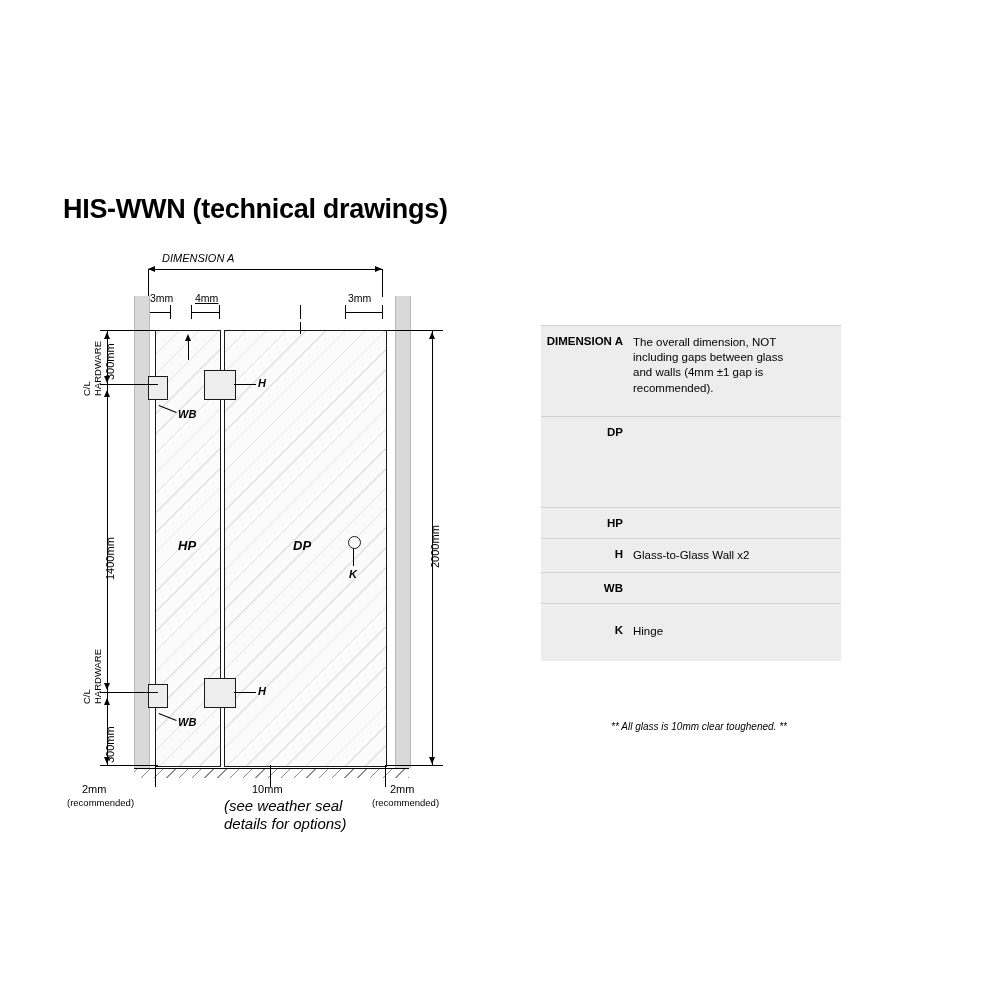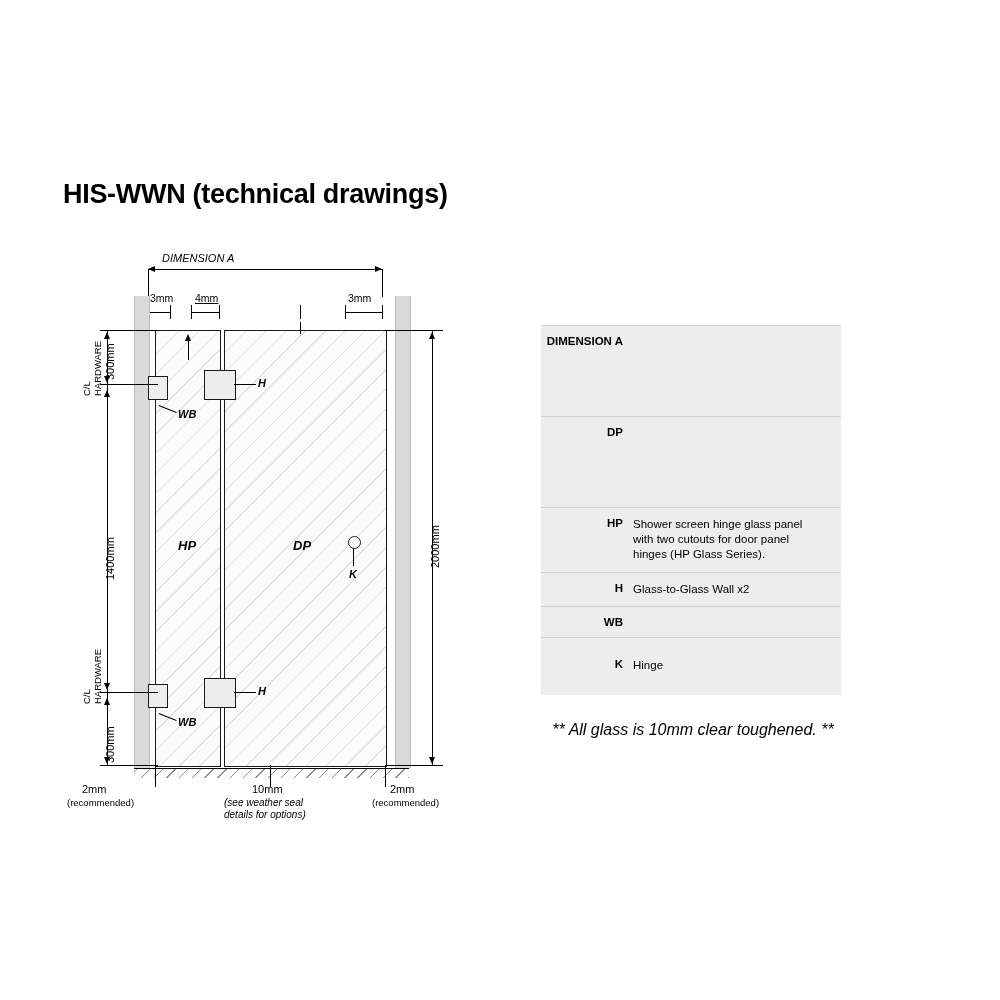--- a/index.html
+++ b/index.html
@@ -11,21 +11,21 @@
     width: 1000px;
     height: 1000px;
     position: relative;
     font-family: "Liberation Sans", sans-serif;
     color: #000000;
     overflow: hidden;
   }
   #page-title {
     position: absolute;
     left: 63px;
-    top: 179px;
+    top: 194px;
     font-size: 27px;
     font-weight: bold;
     letter-spacing: -0.3px;
   }
 
   
   #drawing {
     position: absolute;
     left: 60px;
     top: 250px;
@@ -136,25 +136,25 @@
   }
   .legend-desc {
     font-size: 11.5px;
     line-height: 1.32;
     padding-right: 8px;
     white-space: pre-line;
   }
   .legend-row.tall { min-height: 72px; }
   .legend-note {
     position: absolute;
-    left: 6px;
+    left: 12px;
     top: 396px;
     width: 292px;
     text-align: center;
-    font-size: 16px;
+    font-size: 10px;
     font-style: italic;
   }
 </style>
 </head>
 <body>
 
 <div id="page-title">HIS-WWN (technical drawings)</div>
 
 <div id="drawing">
 
@@ -246,42 +246,43 @@
   <div class="floor-hatch" style="left:74px; top:519px; width:275px; height:9px;"></div>
 
   <div class="line vline" style="left:95px; top:515px; height:22px;"></div>
   <div class="line vline" style="left:210px; top:515px; height:22px;"></div>
   <div class="line vline" style="left:325px; top:515px; height:22px;"></div>
 
   <div class="lbl" style="left:22px; top:533px; font-size:11px;">2mm</div>
   <div class="lbl" style="left:7px; top:547px; font-size:9.5px;">(recommended)</div>
 
   <div class="lbl" style="left:192px; top:533px; font-size:11px;">10mm</div>
-  <div class="lbl" style="left:164px; top:547px; font-size:10px; white-space:pre; line-height:1.2; font-style:italic;">(see weather seal
+  <div class="lbl" style="left:164px; top:547px; font-size:15px; white-space:pre; line-height:1.2; font-style:italic;">(see weather seal
 details for options)</div>
 
   <div class="lbl" style="left:330px; top:533px; font-size:11px;">2mm</div>
   <div class="lbl" style="left:312px; top:547px; font-size:9.5px;">(recommended)</div>
 </div>
 
 <div id="legend">
 
   <div class="legend-row tall">
     <div class="legend-key">DIMENSION A</div>
+    <div class="legend-desc">The overall dimension, NOT
+including gaps between glass
+and walls (4mm ±1 gap is
+recommended).</div>
   </div>
 
   <div class="legend-row tall">
     <div class="legend-key">DP</div>
   </div>
 
   <div class="legend-row">
     <div class="legend-key">HP</div>
-    <div class="legend-desc">Shower screen hinge glass panel
-with two cutouts for door panel
-hinges (HP Glass Series).</div>
   </div>
 
   <div class="legend-row">
     <div class="legend-key">H</div>
     <div class="legend-desc">Glass-to-Glass Wall x2</div>
   </div>
 
   <div class="legend-row">
     <div class="legend-key">WB</div>
   </div>

